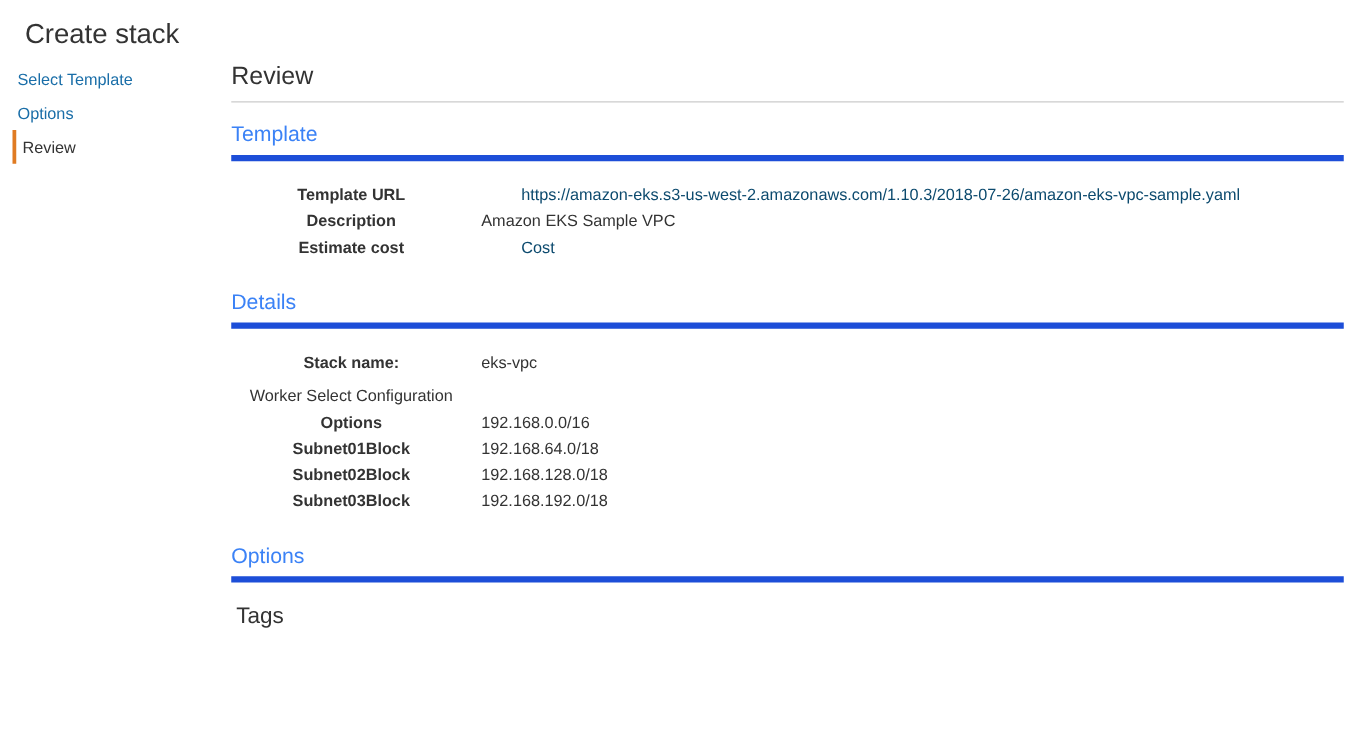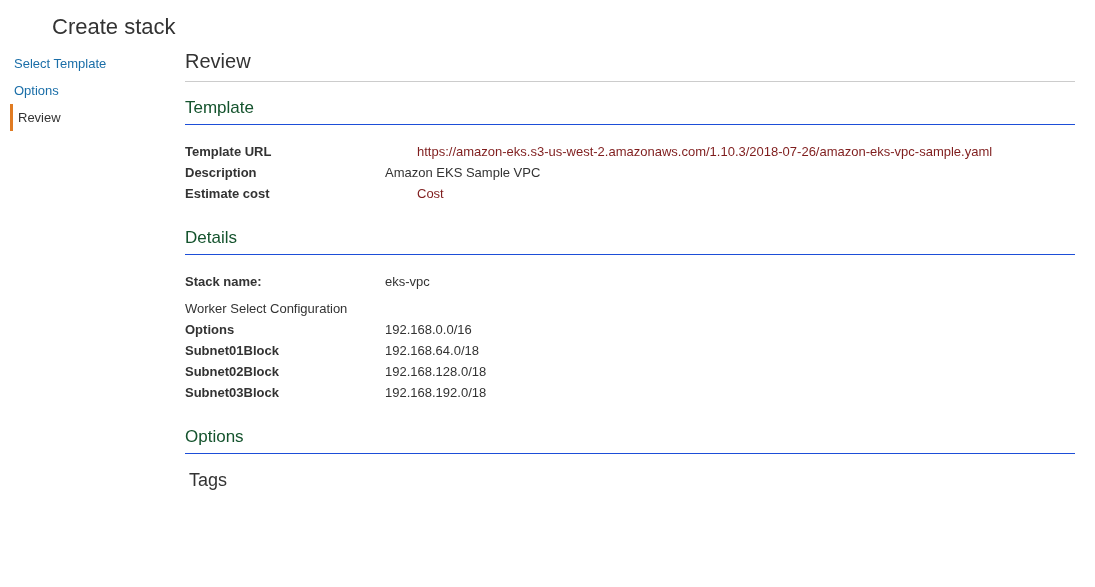--- a/index.html
+++ b/index.html
@@ -13,21 +13,20 @@
       color: #333;
       background: #fff;
       width: 1095px;
       min-height: 587px;
     }
     .page-title {
       font-size: 22px;
       font-weight: 400;
       color: #333;
       padding: 14px 20px 10px 20px;
-      margin-left: 32px;
     }
     .layout {
       display: flex;
     }
     .sidebar {
       width: 155px;
       padding: 0 0 0 10px;
       flex-shrink: 0;
     }
     .sidebar-item {
@@ -43,24 +42,24 @@
       border-left: 3px solid #e07b22;
       padding-left: 5px;
       font-weight: 500;
     }
     .main-content {
       flex: 1;
       padding: 0 20px 20px 30px;
     }
     .section-header {
       font-size: 17px;
-      color: #14532d;
+      color: #3b82f6;
       font-weight: 400;
       padding-bottom: 6px;
-      border-bottom: 1px solid #1d4ed8;
+      border-bottom: 5px solid #1d4ed8;
       margin-bottom: 16px;
       margin-top: 4px;
     }
     .review-title {
       font-size: 20px;
       font-weight: 400;
       color: #333;
       padding-bottom: 8px;
       border-bottom: 1px solid #ccc;
       margin-bottom: 16px;
@@ -68,32 +67,32 @@
     .detail-table {
       width: 100%;
       border-collapse: collapse;
       margin-bottom: 10px;
     }
     .detail-table td {
       padding: 3px 8px 3px 0;
       vertical-align: top;
     }
     .label-cell {
-      text-align: left;
+      text-align: center;
       font-weight: 600;
       color: #333;
       width: 200px;
       padding-right: 12px;
       white-space: nowrap;
     }
     .value-cell {
       color: #333;
     }
     .link-value {
-      color: #7f1d1d;
+      color: #0c4a6e;
       text-decoration: none;
       padding-left: 32px;
     }
     .section-block {
       margin-bottom: 24px;
     }
   </style>
 </head>
 <body>
 

